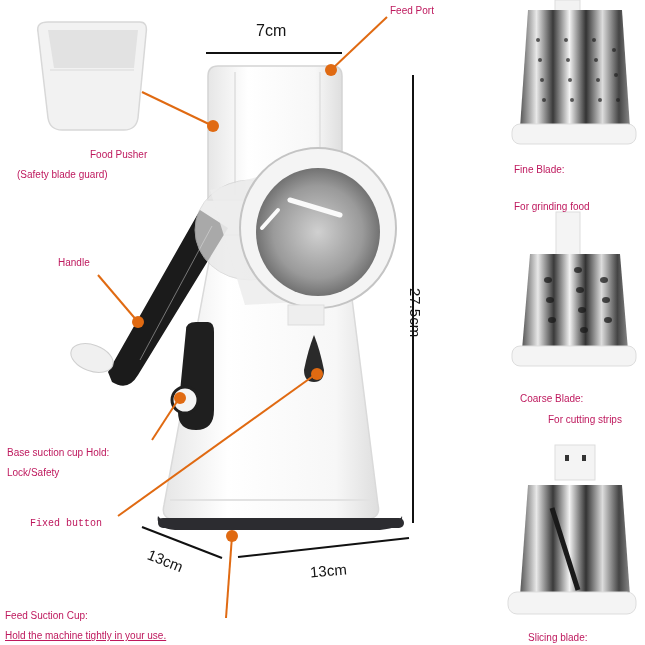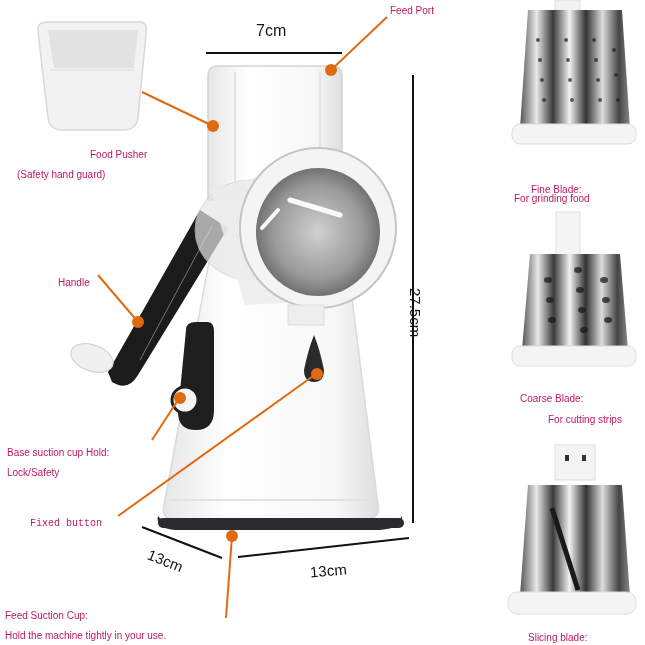--- a/index.html
+++ b/index.html
@@ -153,31 +153,31 @@
 </svg>
 
 <div class="dim" style="left:256px;top:22px;font-size:16px;">7cm</div>
 <div class="dim" style="left:424px;top:288px;transform:rotate(90deg);transform-origin:left top;font-size:15px;">27.5cm</div>
 <div class="dim" style="left:147px;top:552px;transform:rotate(22deg);font-size:15px;">13cm</div>
 <div class="dim" style="left:310px;top:562px;transform:rotate(-5deg);font-size:15px;">13cm</div>
 
 <div class="lbl" style="left:390px;top:0px;">Feed Port</div>
 
 <div class="lbl" style="left:42px;top:144px;margin-left:48px;">Food Pusher</div>
-<div class="lbl" style="left:17px;top:164px;">(Safety hand guard)</div>
+<div class="lbl" style="left:17px;top:164px;">(Safety blade guard)</div>
 
-<div class="lbl" style="left:58px;top:252px;margin-top:20px;">Handle</div>
+<div class="lbl" style="left:58px;top:252px;">Handle</div>
 
 <div class="lbl" style="left:7px;top:442px;">Base suction cup Hold:</div>
 <div class="lbl" style="left:7px;top:462px;">Lock/Safety</div>
 
 <div class="lbl" style="left:30px;top:513px;font-family:Liberation Mono, monospace;">Fixed button</div>
 
 <div class="lbl" style="left:5px;top:605px;">Feed Suction Cup:</div>
-<div class="lbl" style="left:5px;top:625px;">Hold the machine tightly in your use.</div>
+<div class="lbl" style="left:5px;top:625px;text-decoration:underline;">Hold the machine tightly in your use.</div>
 
-<div class="lbl" style="left:531px;top:159px;margin-top:20px;">Fine Blade:</div>
-<div class="lbl" style="left:514px;top:188px;">For grinding food</div>
+<div class="lbl" style="left:514px;top:159px;">Fine Blade:</div>
+<div class="lbl" style="left:514px;top:196px;">For grinding food</div>
 
 <div class="lbl" style="left:520px;top:388px;">Coarse Blade:</div>
 <div class="lbl" style="left:520px;top:409px;margin-left:28px;">For cutting strips</div>
 
 <div class="lbl" style="left:528px;top:627px;">Slicing blade:</div>
 
 </body></html>

